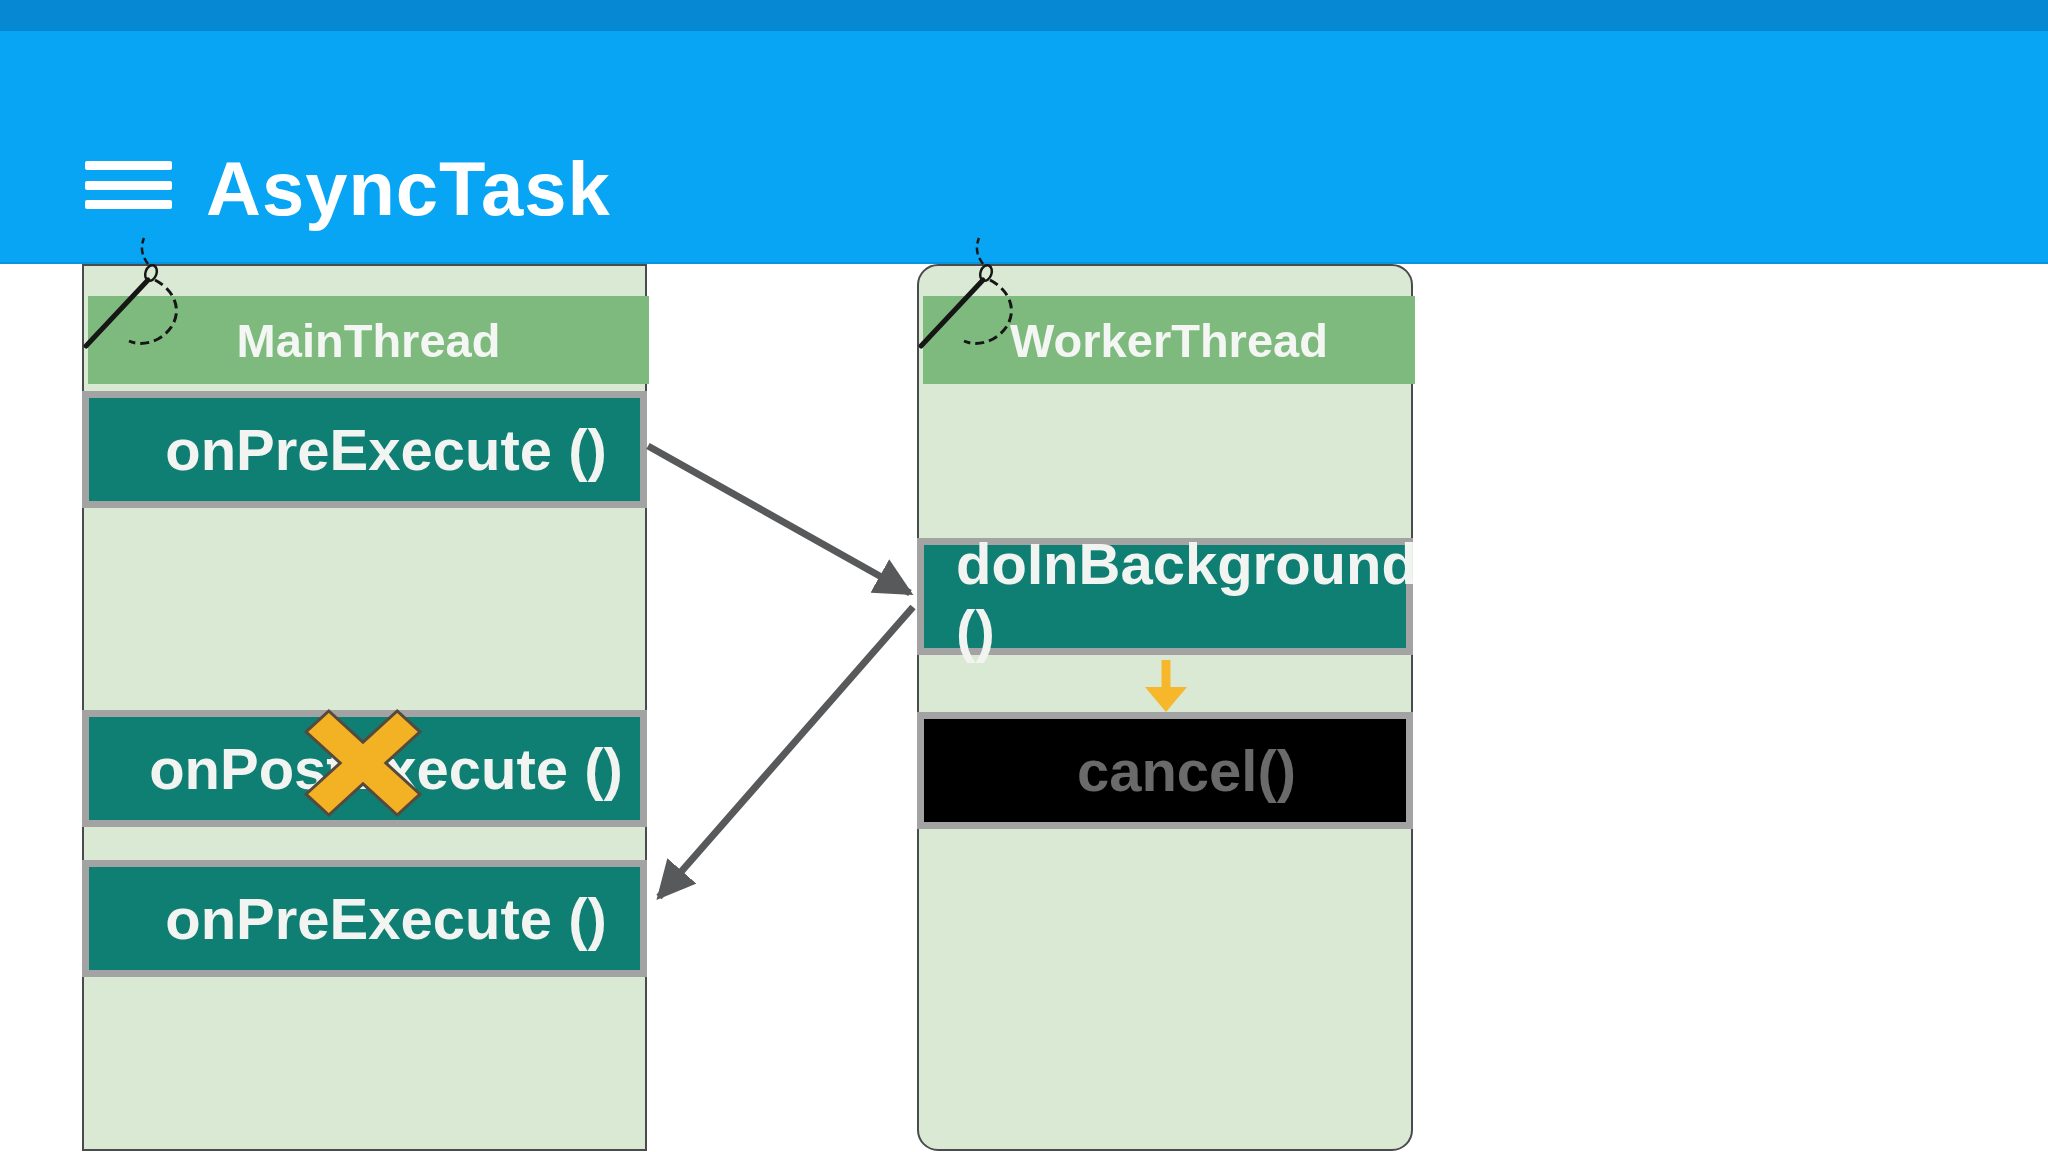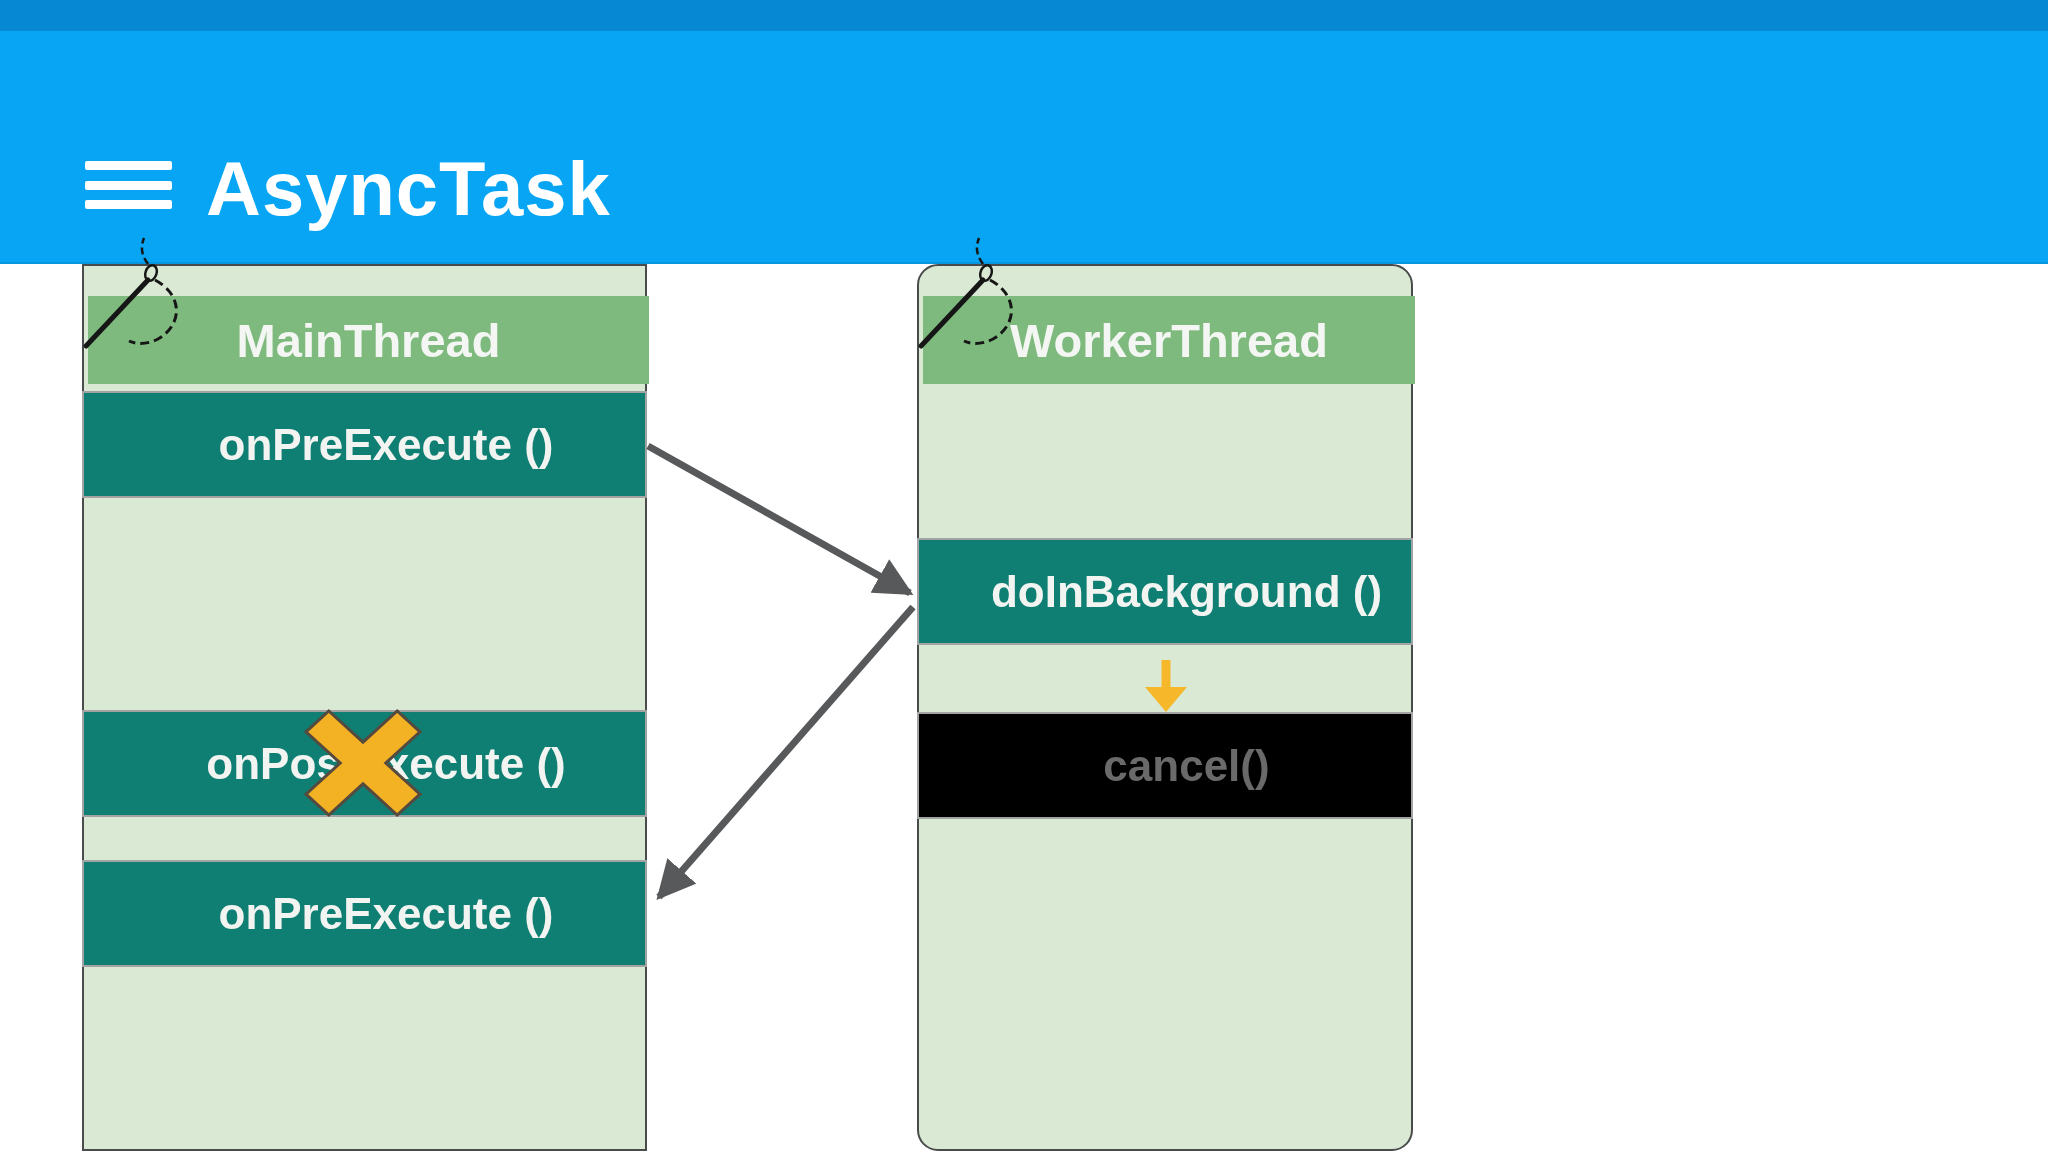--- a/index.html
+++ b/index.html
@@ -20,23 +20,23 @@
     position:absolute;left:206px;top:104px;height:106px;display:flex;align-items:center;
     color:#ffffff;font-size:76px;font-weight:700;letter-spacing:1px;
   }
   
   .col{position:absolute;top:264px;height:883px;background:#d9e9d3;border:2px solid #4a4b4c;}
   .col-main{left:82px;width:561px;}
   .col-worker{left:917px;width:492px;border-radius:21px;}
   .col-header{position:absolute;left:4px;top:0;width:100%;height:88px;background:#7eba7d;
               display:flex;align-items:center;justify-content:center;
               color:#f4f6f3;font-size:47px;font-weight:700;margin-top:30px;}
-  .method{position:absolute;left:-2px;right:-2px;height:103px;border:2px solid #a3a3a3;
+  .method{position:absolute;left:-2px;right:-2px;height:103px;border:7px solid #a3a3a3;
           display:flex;align-items:center;justify-content:center;
-          font-size:44px;font-weight:700;padding-left:43px;}
+          font-size:58px;font-weight:700;padding-left:43px;}
   .method.teal{background:#0f7e73;color:#f2f4f1;}
   .method.amber{background:#000000;color:#696a69;}
   
   .m-pre   {top:125px;}
   .m-post  {top:444px;}
   .m-cancld{top:594px;}
   .m-doin  {top:272px;}
   .m-cancel{top:446px;}
   
   .overlay{position:absolute;left:0;top:0;width:2048px;height:1152px;pointer-events:none;}

